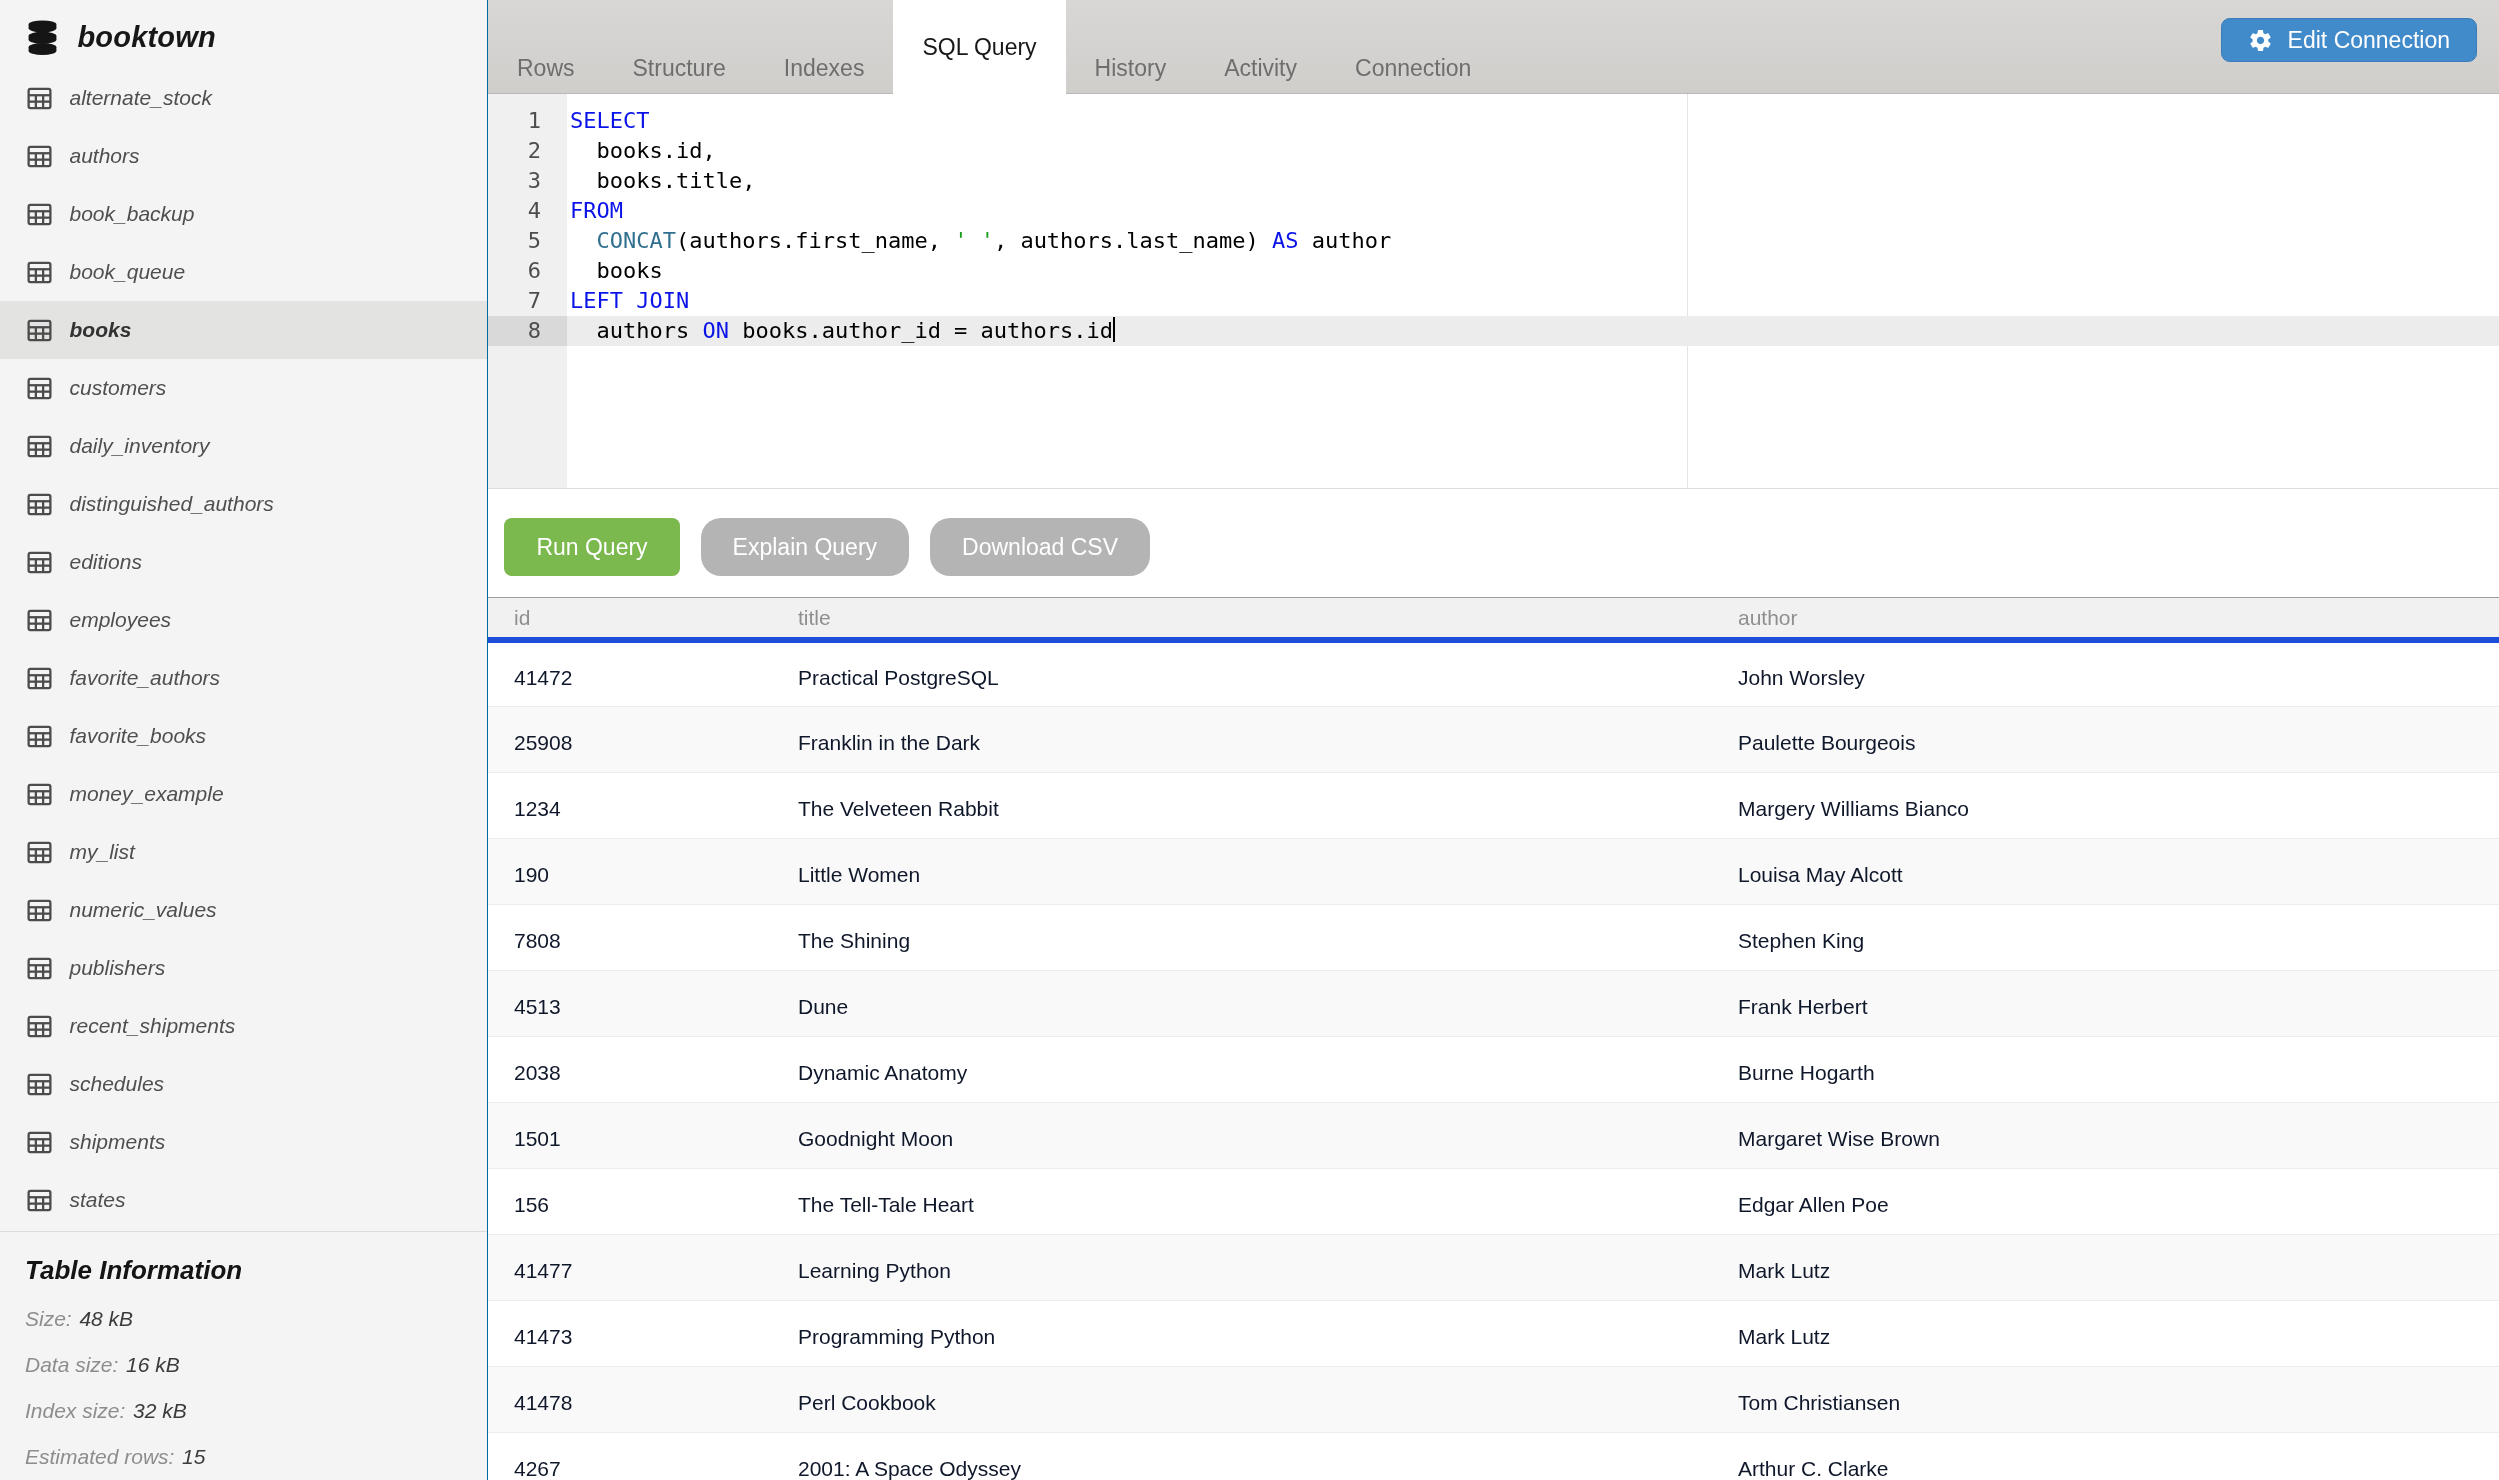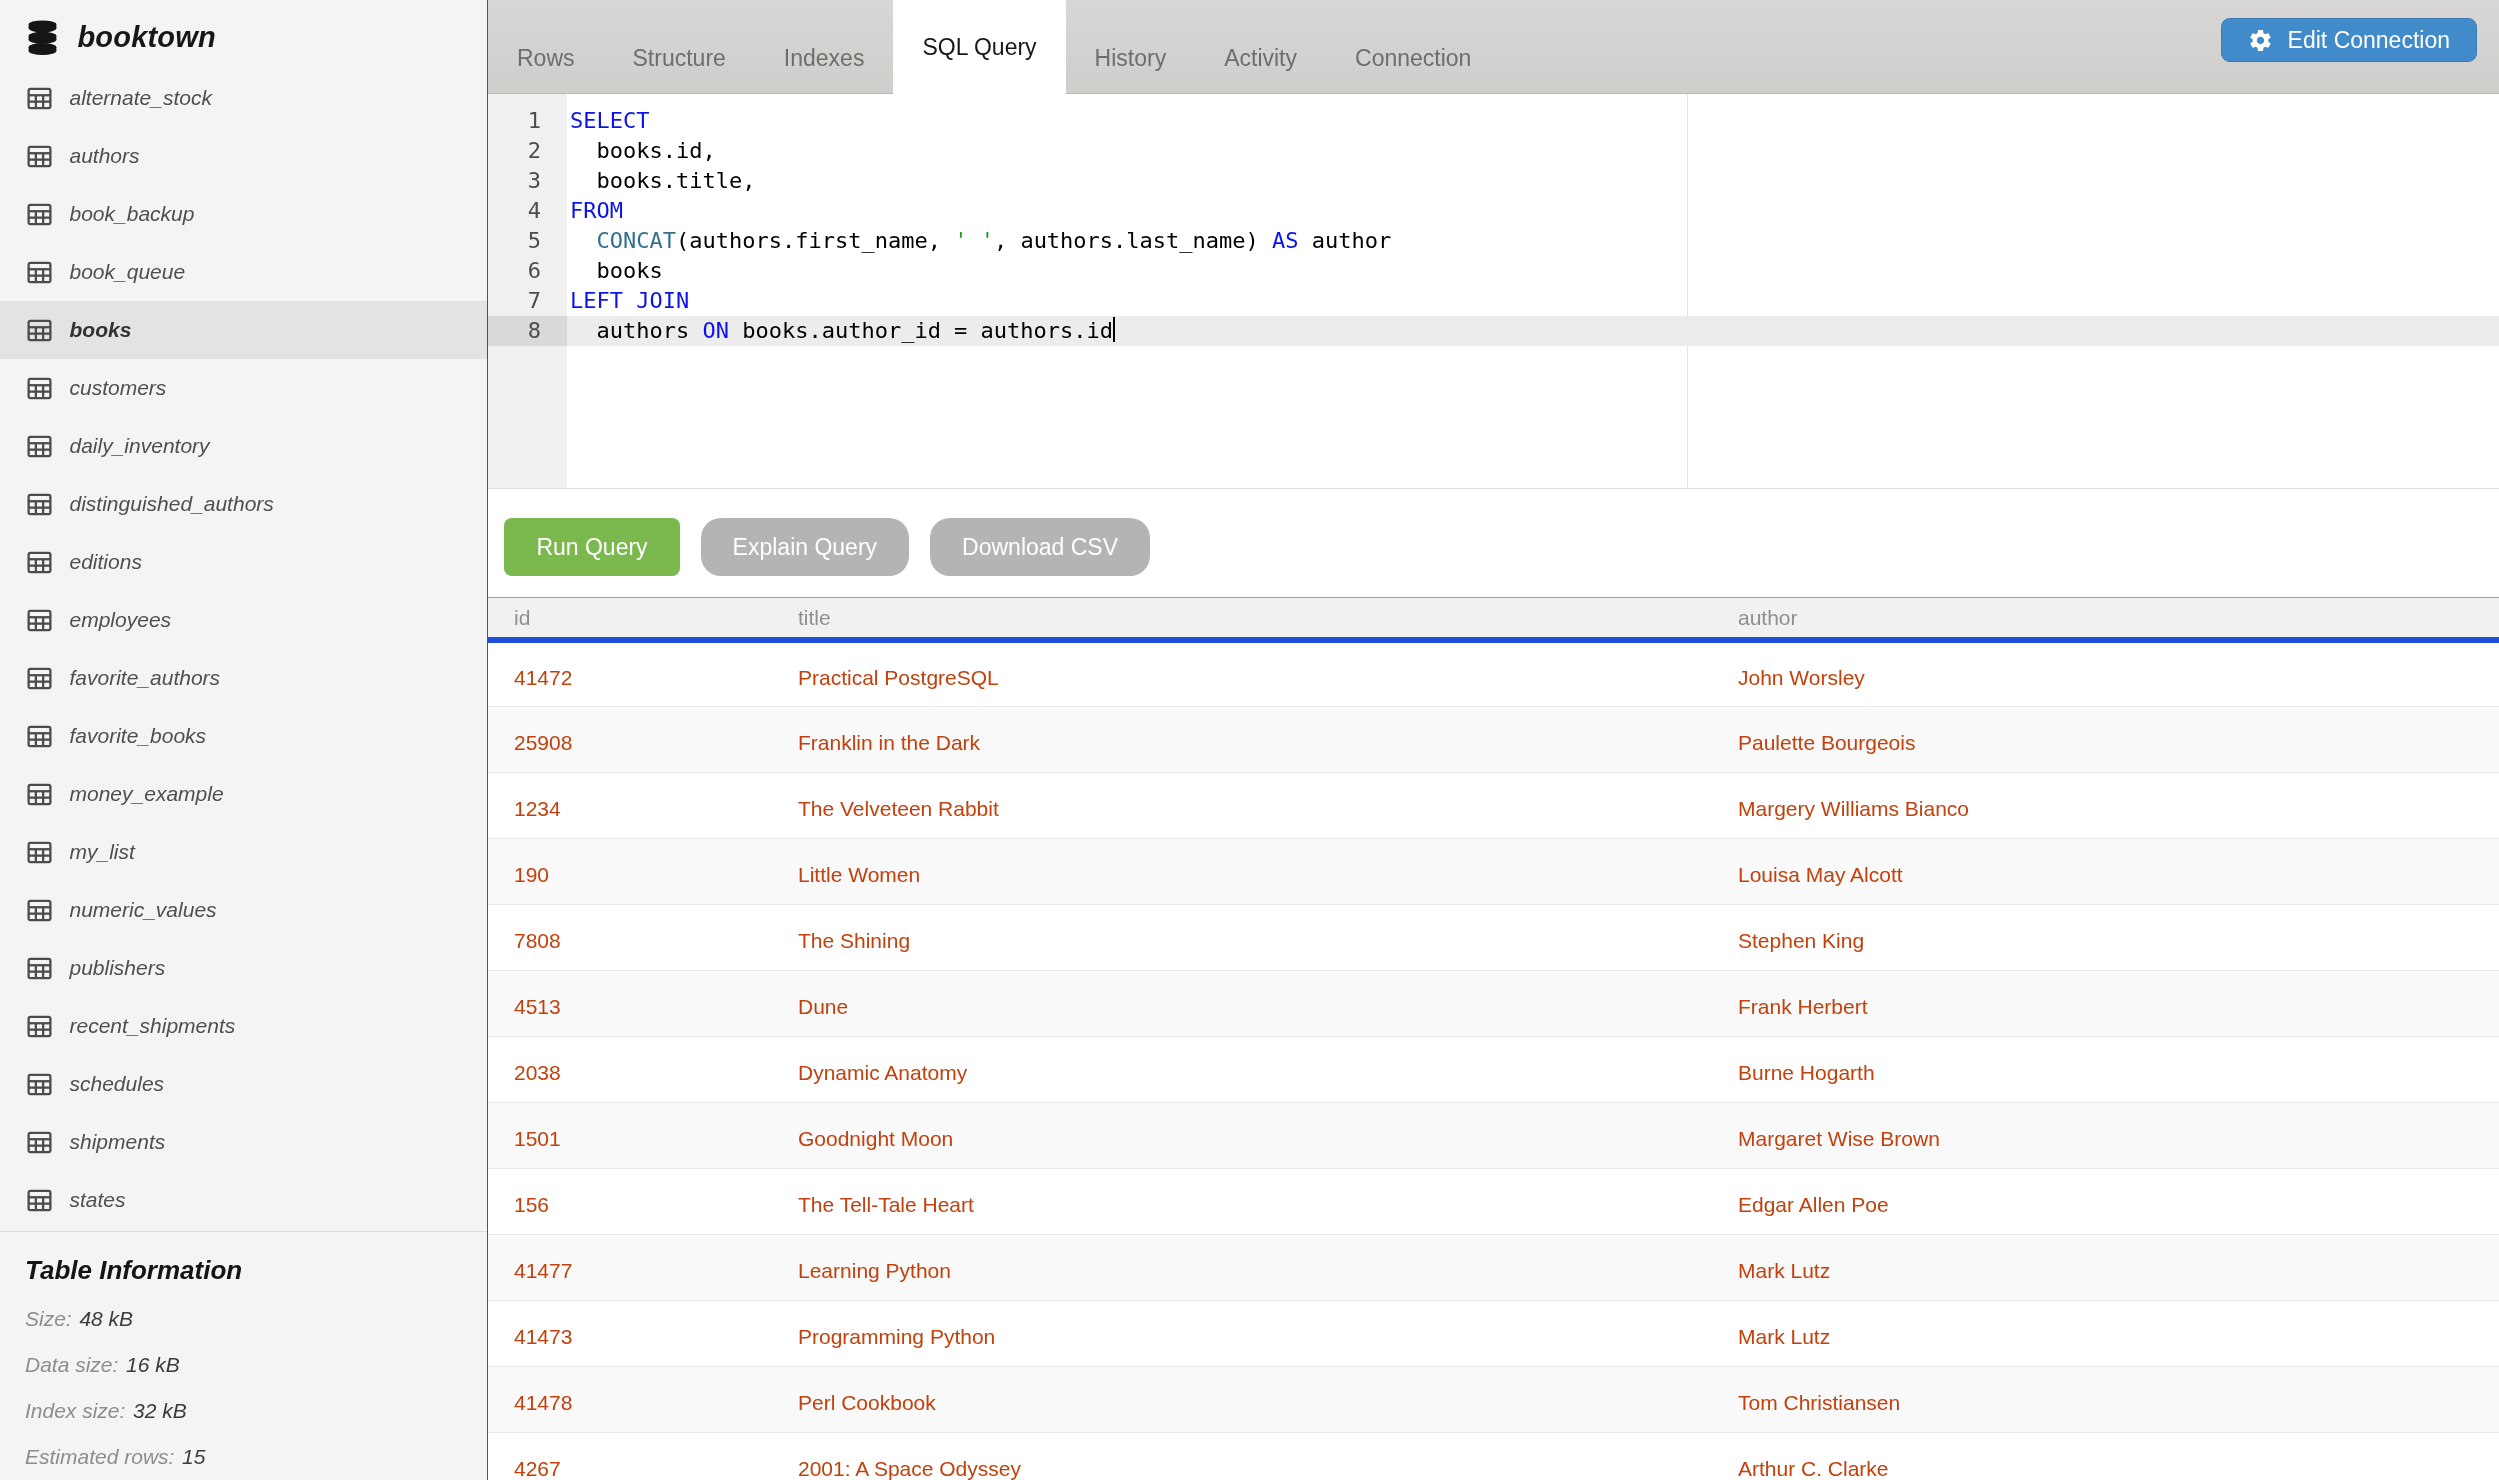--- a/index.html
+++ b/index.html
@@ -109,21 +109,21 @@
   .results { flex: 1; margin-top: 21px; border-top: 1.9px solid #9e9e9e; overflow: hidden; }
   table.grid { width: 100%; border-collapse: collapse; table-layout: fixed; }
   table.grid th {
     height: 42px; background: #f1f1f1;
     font-size: 21px; font-weight: normal; color: #8f8f8f;
     text-align: left; padding: 0 0 0 26px;
     border-bottom: 6px solid #1d4ed8;
   }
   table.grid td {
     height: 66px; padding: 8px 0 0 26px;
-    font-size: 21px; color: #c2410c;
+    font-size: 21px; color: #0f172a;
     border-bottom: 1px solid #ececec;
     overflow: hidden; white-space: nowrap;
   }
   table.grid tbody tr { background: #ffffff; }
   table.grid tbody tr:nth-child(even) { background: #f9f9f9; }
   .col-id { width: 284px; } .col-title { width: 940px; }
 </style>
 </head>
 <body>
 
@@ -375,21 +375,21 @@
             <span class="info-label">Estimated rows:</span>
             <span class="info-value">15</span>
           </div>
         </div>
     </div>
   </aside>
 
   <div class="main">
 
     <div class="tab-bar">
-      <div style="display:flex; align-items:center;">
+      <div style="display:flex; align-items:flex-end;">
           <div class="tab">Rows</div>
           <div class="tab">Structure</div>
           <div class="tab">Indexes</div>
           <div class="tab active">SQL Query</div>
           <div class="tab">History</div>
           <div class="tab">Activity</div>
           <div class="tab">Connection</div>
         </div>
       <button class="edit-connection">
         <svg class="gear-icon" viewBox="0 0 24 24" fill="#ffffff" fill-rule="evenodd">

